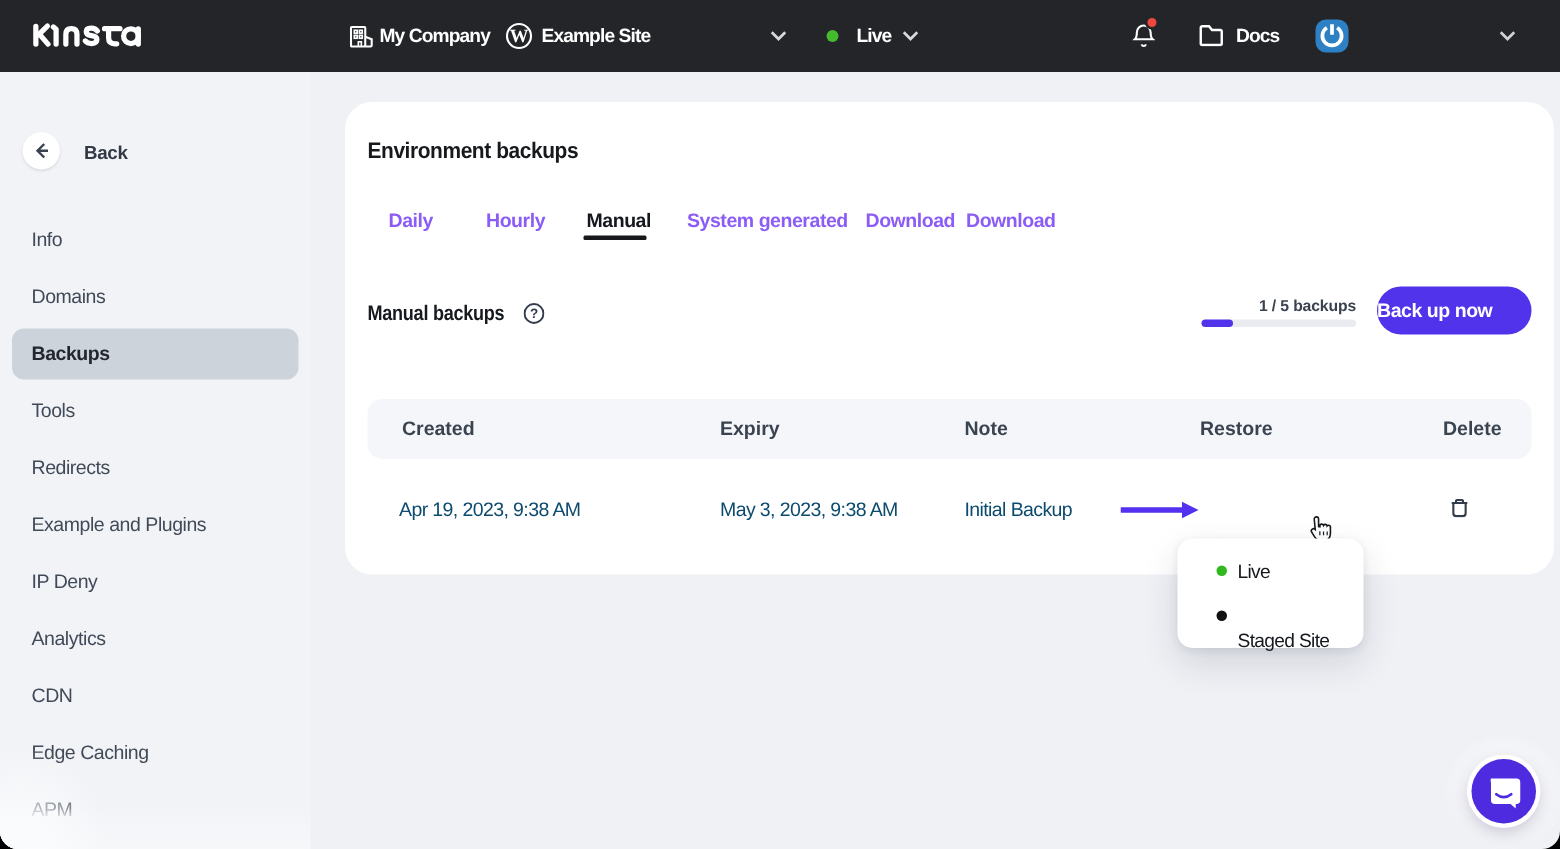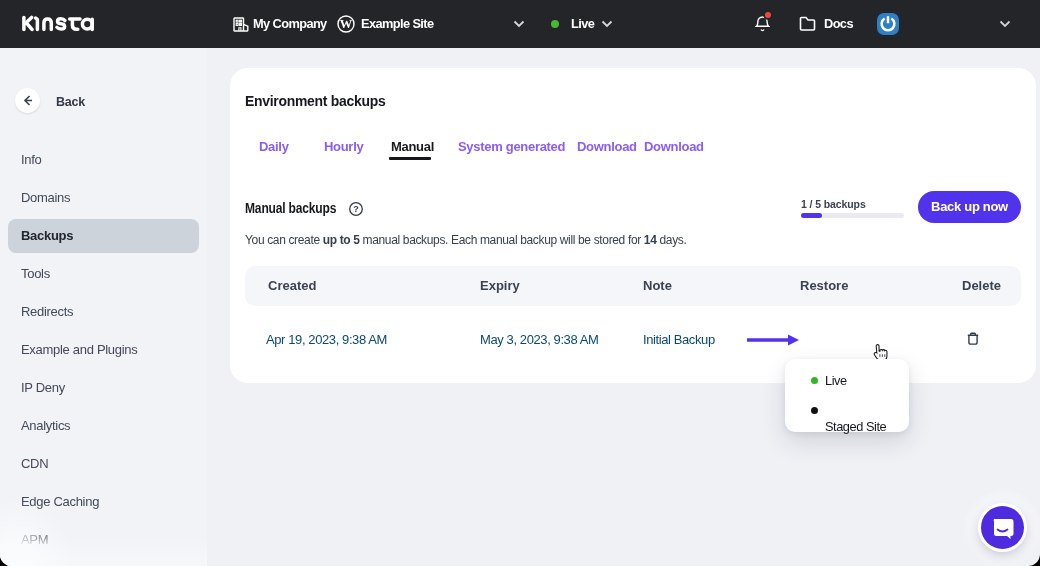--- a/index.html
+++ b/index.html
@@ -26,25 +26,25 @@
   background:linear-gradient(to bottom, rgba(243,244,247,0), #f4f5f8 30%, #f7f8fa); }
 
 
 #card { position:absolute; left:220px; top:68px; width:806px; height:315px; background:#fff; border-radius:18px;margin-left:10px; }
 #h1 { position:absolute; left:15px; top:24px; font-size:15px; font-weight:bold; color:#16191d; letter-spacing:-0.3px; transform:scaleX(0.93); transform-origin:left center; }
 .tab { position:absolute; top:71px; font-size:13px; font-weight:bold; color:#8b5cf6; letter-spacing:-0.3px; }
 .tab.active { color:#15181c; }
 #tabline { position:absolute; left:159px; top:89px; width:42px; height:2.5px; background:#16181b; border-radius:1px; }
 
 #mbtitle { position:absolute; left:15px; top:132px; font-size:14px; letter-spacing:-0.2px; font-weight:bold; color:#16191d; transform:scaleX(0.86); transform-origin:left center; }
-#quota { position:absolute; left:571px; top:130px; width:103px; text-align:left; font-size:10.5px; color:#39424e; font-weight:bold; letter-spacing:-0.1px; }
+#quota { position:absolute; left:571px; top:130px; width:103px; text-align:right; font-size:10.5px; color:#39424e; font-weight:bold; letter-spacing:-0.1px; }
 #pbar { position:absolute; left:571px; top:145px; width:103px; height:5px; border-radius:2.5px; background:#e9ebf1; }
 #pfill { position:absolute; left:0; top:0; width:21px; height:5px; border-radius:2.5px; background:#5233ec; }
 #backup { position:absolute; left:688px; top:123px; width:103px; height:32px; border-radius:16px; background:#5233ec;
-  color:#fff; font-size:13px; font-weight:bold; text-align:center; line-height:32px; letter-spacing:-0.3px; }
+  color:#fff; font-size:13px; font-weight:bold; line-height:32px; letter-spacing:-0.3px; }
 #desc { position:absolute; left:15px; top:165px; font-size:12px; color:#39414d; letter-spacing:-0.35px; }
 
 #thead { position:absolute; left:15px; top:198px; width:776px; height:40px; border-radius:10px; background:#f5f6f9; }
 .th { position:absolute; top:12px; font-size:13px; font-weight:bold; color:#3a4350; }
 .td { position:absolute; top:263.5px; font-size:13px; color:#0c4a6e; letter-spacing:-0.4px; }
 
 #restorebtn { position:absolute; left:572px; top:257px; width:107px; height:30px; border-radius:15px;
   border:1.5px solid #6b46f5; background:#fff; }
 #restoretxt { position:absolute; left:19px; top:7px; font-size:12.8px; font-weight:bold; color:#4f2bed; letter-spacing:-0.2px; transform:scaleX(0.88); transform-origin:left center; }
 
@@ -156,21 +156,20 @@
     <div id="mbtitle">Manual backups</div>
     <svg class="abs" style="left:119px; top:134px" width="14" height="14" viewBox="0 0 14 14" fill="none">
       <circle cx="7" cy="7" r="6.3" stroke="#333d4d" stroke-width="1.3"></circle>
       <text x="7" y="10.2" font-size="9" font-weight="bold" fill="#333d4d" text-anchor="middle" font-family="Liberation Sans">?</text>
     </svg>
     <div id="quota">1 / 5 backups</div>
     <div id="pbar">
         <div id="pfill"></div>
       </div>
     <div id="backup">Back up now</div>
-    <div id="desc">You can create <b>up to 5</b> manual backups. Each manual backup will be stored for <b>14</b> days.</div>
 
     <div id="thead"></div>
     <div class="th" style="left:38px; top:210px">Created</div>
     <div class="th" style="left:250px; top:210px">Expiry</div>
     <div class="th" style="left:413px; top:210px">Note</div>
     <div class="th" style="left:570px; top:210px">Restore</div>
     <div class="th" style="left:732px; top:210px">Delete</div>
 
     <div class="td" style="left:36px">Apr 19, 2023, 9:38 AM</div>
     <div class="td" style="left:250px">May 3, 2023, 9:38 AM</div>

